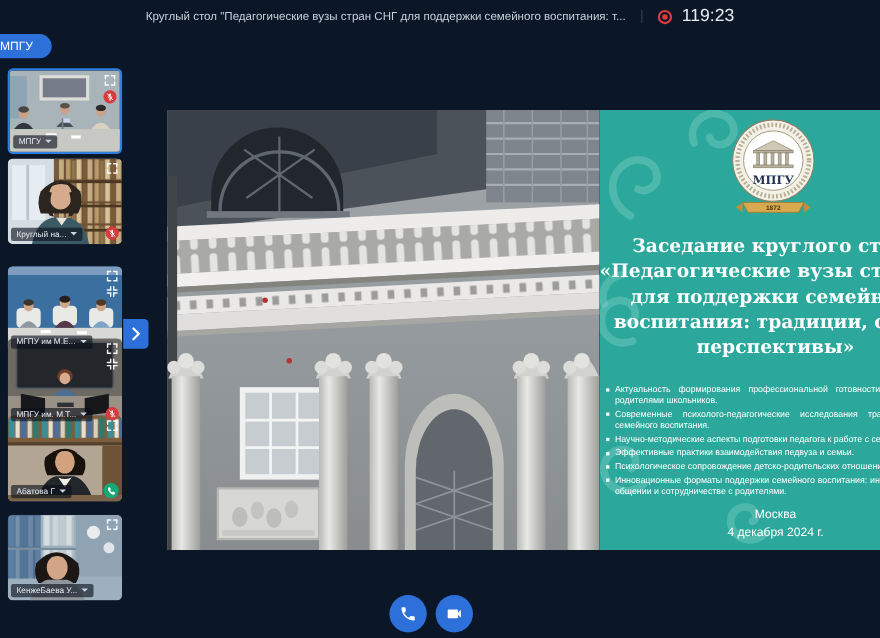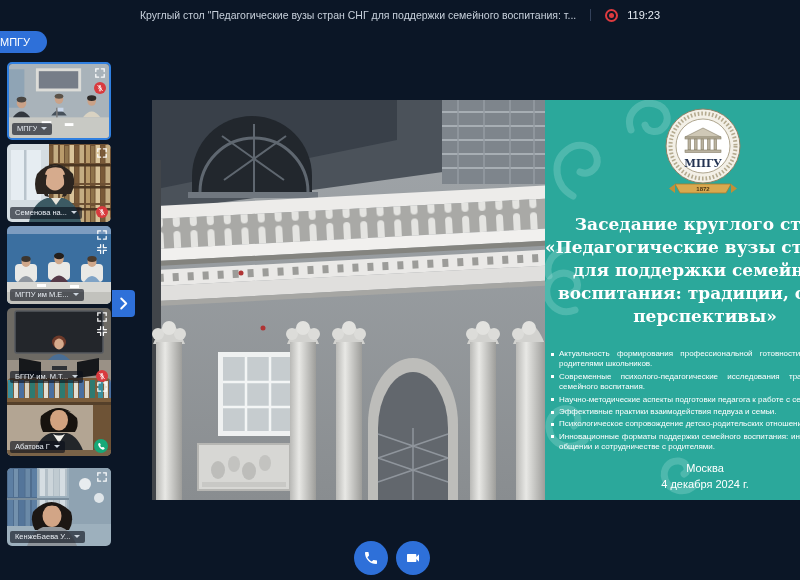--- a/index.html
+++ b/index.html
@@ -6,29 +6,29 @@
   .stage{position:relative;width:800px;height:580px;background:#0b1626;overflow:hidden;
          font-family:"Liberation Sans",sans-serif;}
   
   .topbar{position:absolute;top:0;left:0;right:0;height:30px;display:flex;align-items:center;
           justify-content:center;gap:9px;}
   .tb-title{color:#c7d0db;font-size:10.5px;}
   .tb-sep{width:1px;height:12px;background:#33415a;margin:0 5px;}
   .rec{width:13px;height:13px;border:2px solid #de3b3f;border-radius:50%;display:grid;
        place-items:center;box-sizing:border-box;}
   .rec-dot{width:5px;height:5px;background:#de3b3f;border-radius:50%;}
-  .tb-time{color:#e7edf4;font-size:11px;}
+  .tb-time{color:#e7edf4;font-size:16px;}
   
   .pill{position:absolute;left:-17px;top:31px;background:#2e70d9;color:#fff;font-size:11px;
         padding:5px 17px;border-radius:15px;z-index:6;}
   
   .tile{position:absolute;left:7px;width:104px;height:78px;border-radius:5px;overflow:hidden;
         background:#1a2332;box-sizing:border-box;}
   .tile.active{border:2px solid #2f7fe0;}
-  .t1{top:62px}.t2{top:144px}.t3{top:226px}.t4{top:308px}.t5{top:378px}.t6{top:468px}
+  .t1{top:62px}.t2{top:144px}.t3{top:242px}.t4{top:308px}.t5{top:378px}.t6{top:468px}
   .scene{position:absolute;inset:0;width:100%;height:100%;}
   .ic{position:absolute;top:3px;right:3px;width:12px;height:12px;opacity:.95;z-index:2;}
   .ic svg{display:block;width:100%;height:100%;}
   .ic.two{top:17px;}
   .badge{position:absolute;z-index:2;border-radius:50%;display:grid;place-items:center;}
   .badge.mic{width:12px;height:12px;background:#d93a3e;right:3px;bottom:4px;}
   .badge.mic.top{top:18px;right:3px;bottom:auto;}
   .badge.audio{width:14px;height:14px;background:#17a878;right:3px;bottom:3px;}
   .badge svg{width:8px;height:8px;display:block;}
   .badge.audio svg{width:9px;height:9px;}
@@ -190,21 +190,21 @@
         </svg>
     </span>
     <span class="badge mic">
       <svg viewBox="0 0 10 10">
           <rect x="4.1" y="1.2" width="1.8" height="3.8" rx="0.9" fill="#fff"></rect>
           <path d="M2.9 4.4a2.1 2.1 0 0 0 4.2 0M5 6.6V8.2M3.6 8.5h2.8" fill="none" stroke="#fff" stroke-width="0.9"></path>
           <path d="M1.9 1.3 8.3 8.7" stroke="#fff" stroke-width="1.1"></path>
         </svg>
     </span>
     <div class="name-tag">
-      <span class="nm">Семенова на...</span>
+      <span class="nm">Круглый на...</span>
       <span class="caret"></span>
     </div>
   </div>
 
   <div class="tile t3">
     <svg class="scene" viewBox="0 0 104 78" preserveAspectRatio="xMidYMid slice">
       <rect width="104" height="78" fill="#3b6fa0"></rect>
       <rect width="104" height="8" fill="#7d9cc0"></rect>
       <rect x="8" y="38" width="22" height="18" rx="4" fill="#e9e9e6"></rect>
         <rect x="41" y="36" width="22" height="18" rx="4" fill="#e9e9e6"></rect>
@@ -263,21 +263,21 @@
         </svg>
     </span>
     <span class="badge mic">
       <svg viewBox="0 0 10 10">
           <rect x="4.1" y="1.2" width="1.8" height="3.8" rx="0.9" fill="#fff"></rect>
           <path d="M2.9 4.4a2.1 2.1 0 0 0 4.2 0M5 6.6V8.2M3.6 8.5h2.8" fill="none" stroke="#fff" stroke-width="0.9"></path>
           <path d="M1.9 1.3 8.3 8.7" stroke="#fff" stroke-width="1.1"></path>
         </svg>
     </span>
     <div class="name-tag">
-      <span class="nm">БГПУ им. М.Т...</span>
+      <span class="nm">МПГУ им. М.Т...</span>
       <span class="caret"></span>
     </div>
   </div>
 
   <div class="tile t5">
     <svg class="scene" viewBox="0 0 104 78" preserveAspectRatio="xMidYMid slice">
       <rect width="104" height="78" fill="#b3a593"></rect>
       <rect width="104" height="26" fill="url(#bookPat2)"></rect>
       <rect y="24" width="104" height="3" fill="#55402a"></rect>
       <rect x="86" y="27" width="18" height="51" fill="#6e5336"></rect>

